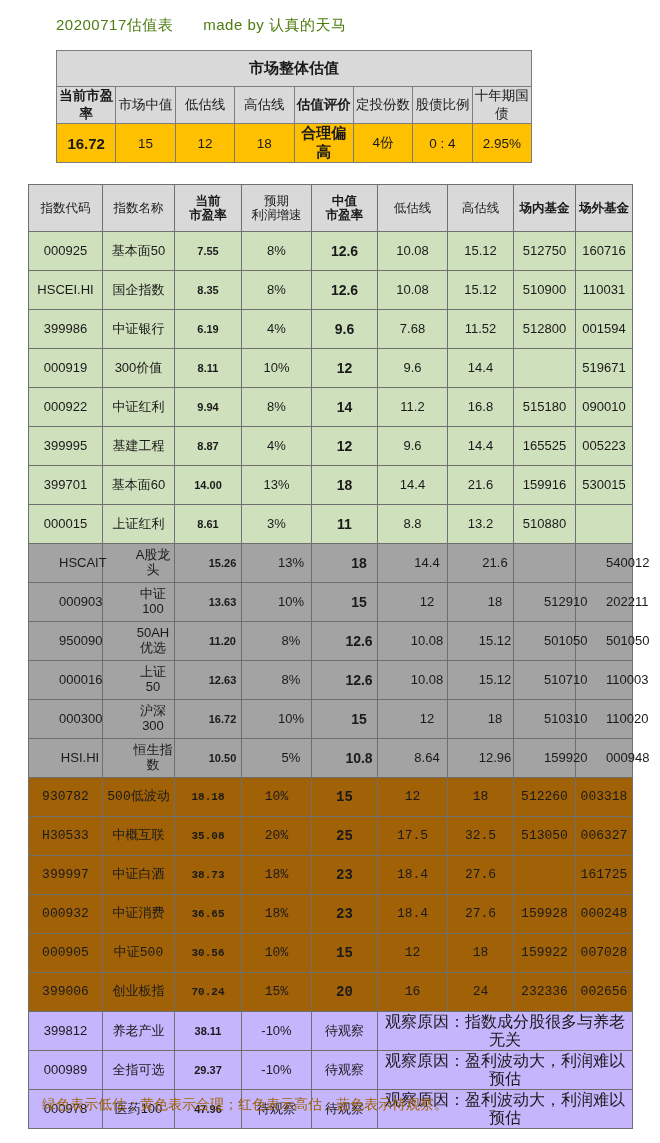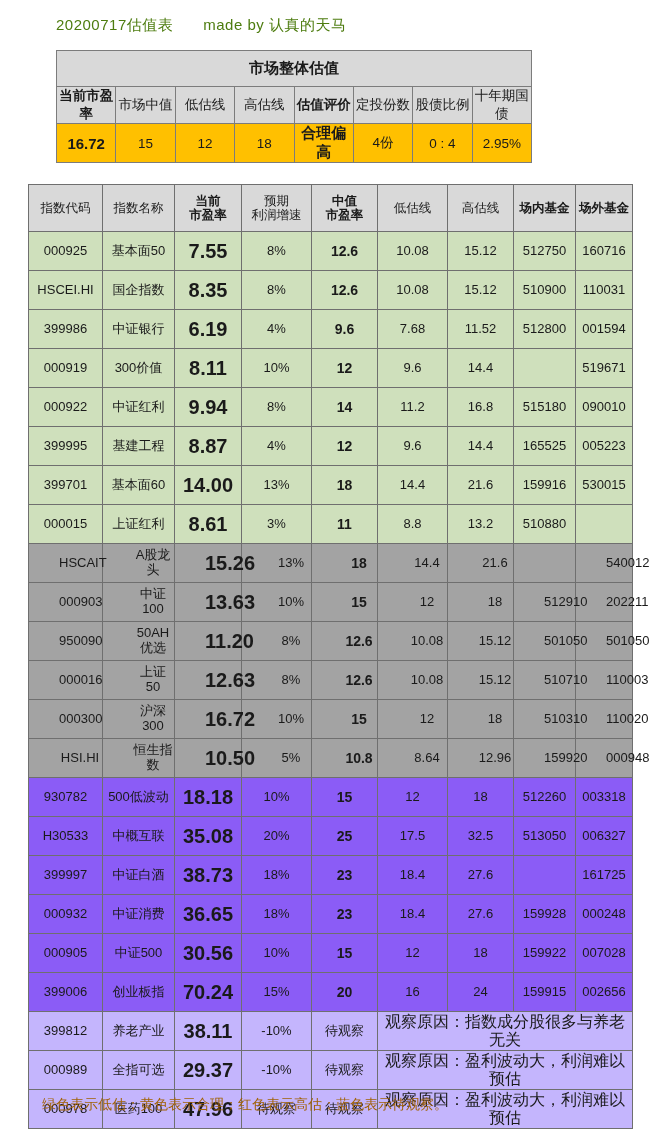--- a/index.html
+++ b/index.html
@@ -73,26 +73,26 @@
     height:46px;
     font-size:12.5px;
     font-weight:normal;
   }
   .main thead th.b{font-weight:bold;}
   .main thead th .l1{display:block;}
   .main thead th .l2{display:block;}
 
   .r-green  td{background:#cfe0bc;}
   .r-yellow td{background:#a3a3a3;padding-left:30px;}
-  .r-red    td{background:#8b5cf6;}
+  .r-red    td{background:#a16207;font-family:Liberation Mono, monospace;}
   .r-blue   td{background:#c4b5fd;}
 
   .main td.code{font-size:13px;}
   .main td.name{font-size:13px;}
-  .main td.pe{font-weight:bold;font-size:20px;text-align:center;}
+  .main td.pe{font-weight:bold;font-size:11px;text-align:center;}
   .main td.mid{font-weight:bold;font-size:14px;}
   .main td.reason{font-size:16px;text-align:center;}
   .main td.wait{font-size:13px;}
 
   
   col.c-code{width:74px;}
   col.c-name{width:72px;}
   col.c-pe{width:67px;}
   col.c-growth{width:70px;}
   col.c-mid{width:66px;}
@@ -401,21 +401,21 @@
           <td class="outfund">007028</td>
         </tr>
         <tr class="r-red">
           <td class="code">399006</td>
           <td class="name">创业板指</td>
           <td class="pe">70.24</td>
           <td class="growth">15%</td>
           <td class="mid">20</td>
           <td class="low">16</td>
           <td class="high">24</td>
-          <td class="infund">159915</td>
+          <td class="infund">232336</td>
           <td class="outfund">002656</td>
         </tr>
         <tr class="r-blue">
           <td class="code">399812</td>
           <td class="name">养老产业</td>
           <td class="pe">38.11</td>
           <td class="growth">-10%</td>
           <td class="wait">待观察</td>
           <td class="reason" colspan="4">观察原因：指数成分股很多与养老无关</td>
         </tr>

